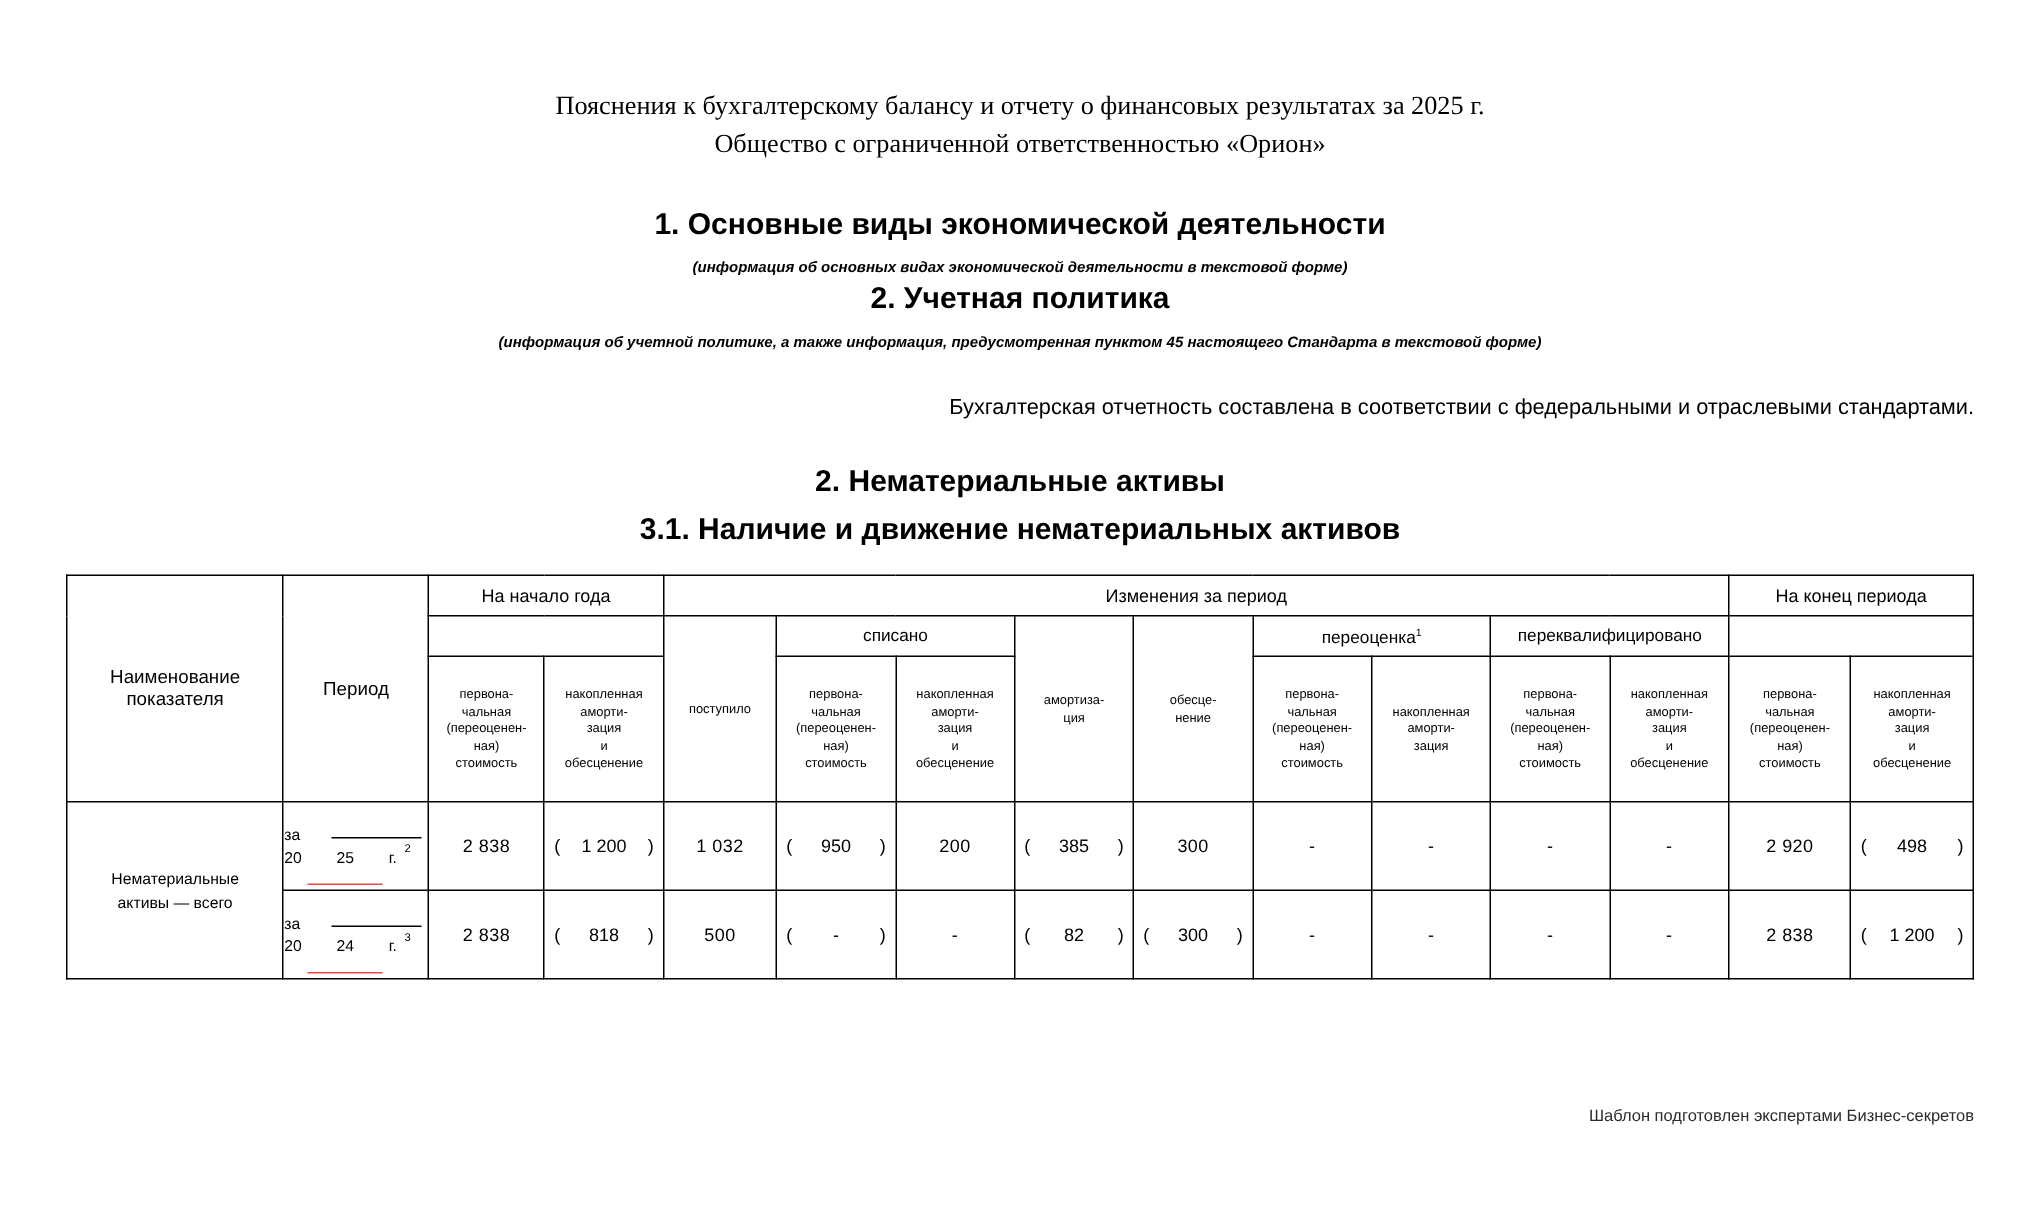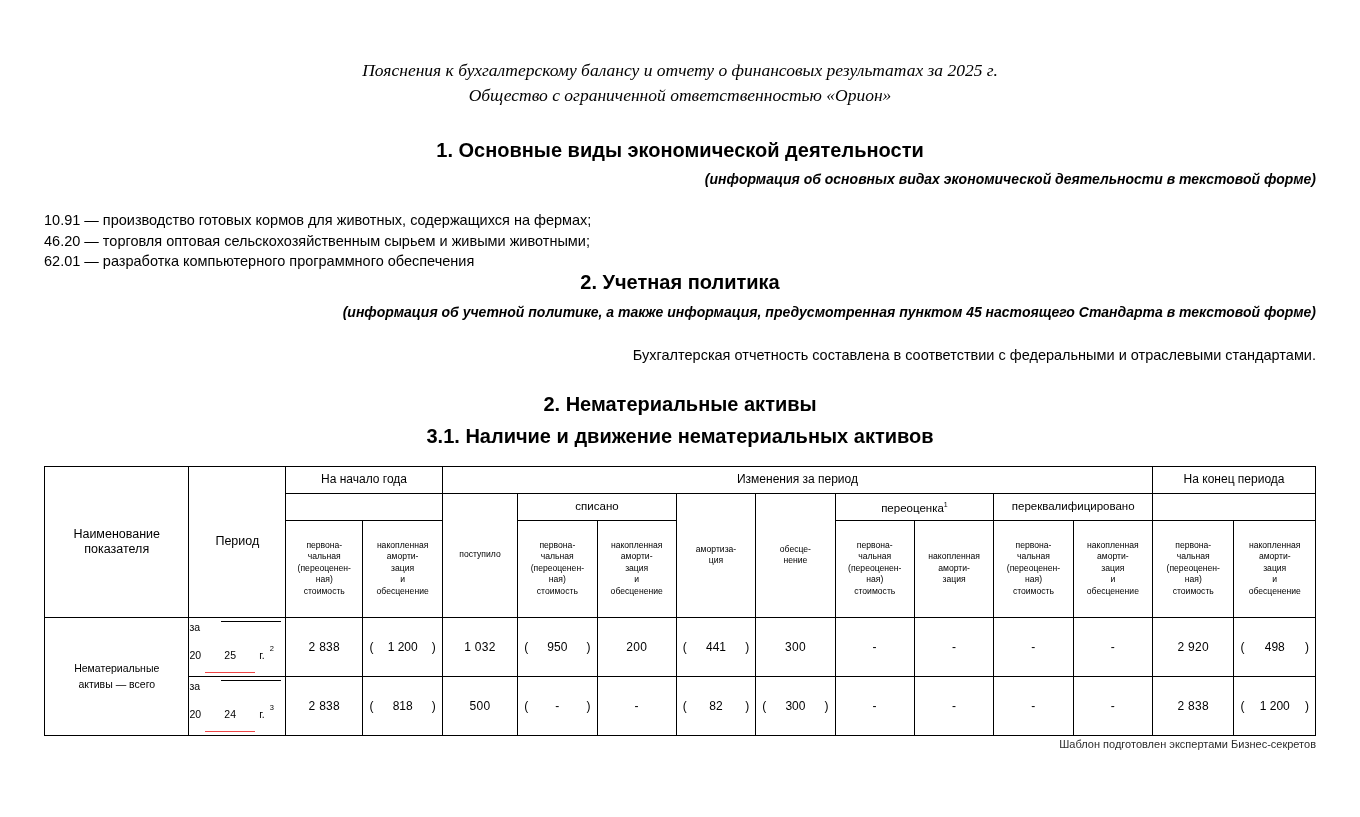--- a/index.html
+++ b/index.html
@@ -24,36 +24,35 @@
     padding: 0 44px;
   }
 
   
   .doc-title {
     text-align: center;
     font-family: "Liberation Serif", serif;
     font-size: 17.5px;
     line-height: 25px;
     padding-top: 58px;
-    font-style: italic;
   }
   .doc-title .l2 { display: block; }
 
   
   .sec-head {
     text-align: center;
     font-weight: bold;
     font-size: 20px;
     line-height: 20px;
   }
   .sec-sub {
-    text-align: right;
+    text-align: center;
     font-style: italic;
     font-weight: bold;
-    font-size: 14px;
+    font-size: 10px;
     line-height: 20px;
   }
 
   .s1-head { margin-top: 32px; }
   .s1-sub  { margin-top: 9px; }
 
   .okved {
     margin-top: 21px;
     font-size: 14.5px;
     line-height: 20.5px;
@@ -133,21 +132,21 @@
   .paren .pr { position: absolute; right: 6px; top: 50%; transform: translateY(-50%); }
 
   
   .period-cell {
     text-align: left;
     padding: 0 7px;
     font-size: 10.5px;
   }
   .per-line1 {
     display: flex;
-    align-items: flex-start;
+    align-items: flex-end;
     gap: 21px;
     height: 25px;
   }
   .per-line1 .rule {
     flex: 1;
     border-bottom: 1px solid #000;
     margin-bottom: 4px;
     margin-right: 4px;
   }
   .per-line2 {
@@ -185,25 +184,20 @@
 <div class="page">
 
   <div class="doc-title">
     <span>Пояснения к бухгалтерскому балансу и отчету о финансовых результатах за 2025 г.</span>
     <span class="l2">Общество с ограниченной ответственностью «Орион»</span>
   </div>
 
   <div class="sec-head s1-head">1. Основные виды экономической деятельности</div>
   <div class="sec-sub s1-sub">(информация об основных видах экономической деятельности в текстовой форме)</div>
 
-  <div class="okved">
-    <div>10.91 — производство готовых кормов для животных, содержащихся на фермах;</div>
-    <div>46.20 — торговля оптовая сельскохозяйственным сырьем и живыми животными;</div>
-    <div>62.01 — разработка компьютерного программного обеспечения</div>
-  </div>
 
   <div class="sec-head s2-head">2. Учетная политика</div>
   <div class="sec-sub s2-sub">(информация об учетной политике, а также информация, предусмотренная пунктом 45 настоящего Стандарта в текстовой форме)</div>
   <div class="policy-text">Бухгалтерская отчетность составлена в соответствии с федеральными и отраслевыми стандартами.</div>
 
   <div class="sec-head s3-head">2. Нематериальные активы</div>
   <div class="sec-head s3b-head">3.1. Наличие и движение нематериальных активов</div>
 
   <div class="tbl-wrap">
   <table class="nma">
@@ -352,21 +346,21 @@
       </td>
       <td class="num">1 032</td>
       <td class="paren">
         <span class="pl">(</span>
         <span>950</span>
         <span class="pr">)</span>
       </td>
       <td class="num">200</td>
       <td class="paren">
         <span class="pl">(</span>
-        <span>441</span>
+        <span>385</span>
         <span class="pr">)</span>
       </td>
       <td class="num">300</td>
       <td class="num">-</td>
       <td class="num">-</td>
       <td class="num">-</td>
       <td class="num">-</td>
       <td class="num">2 920</td>
       <td class="paren">
         <span class="pl">(</span>

